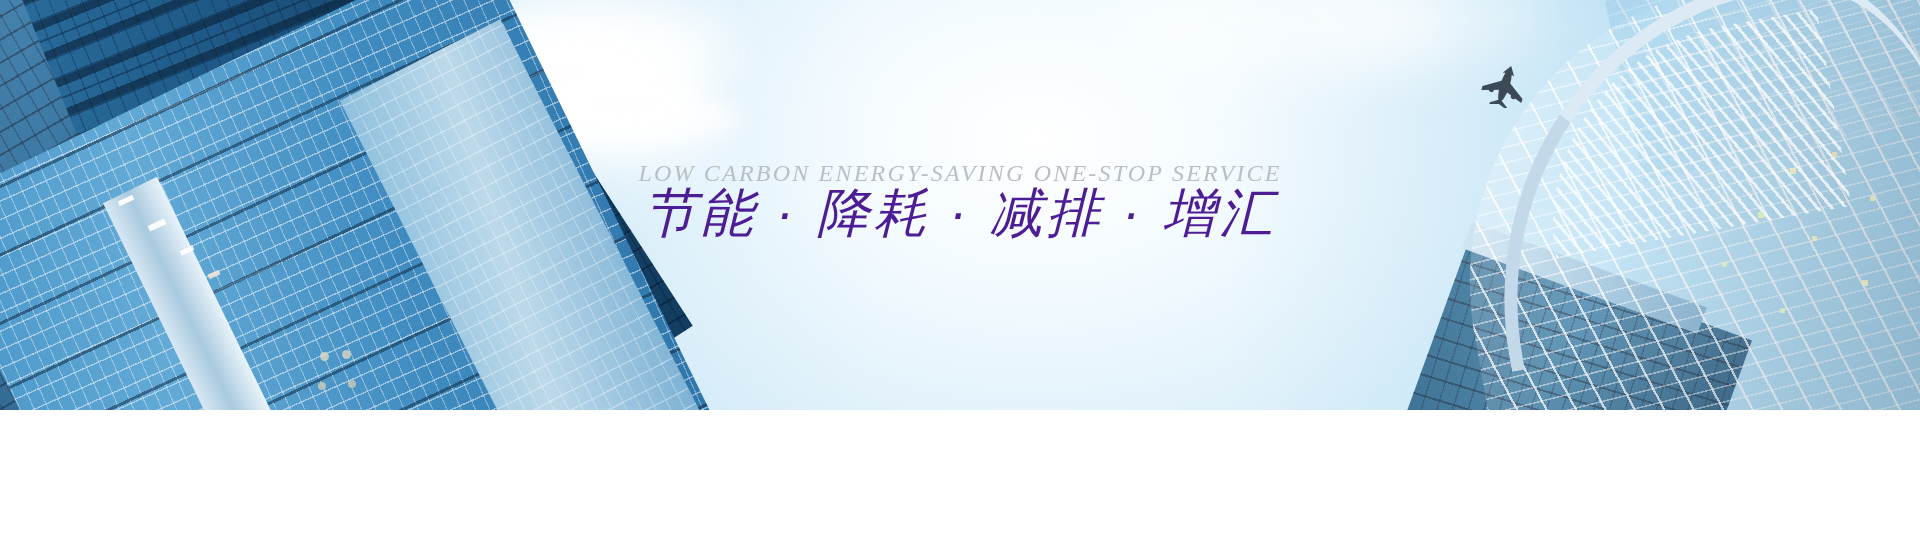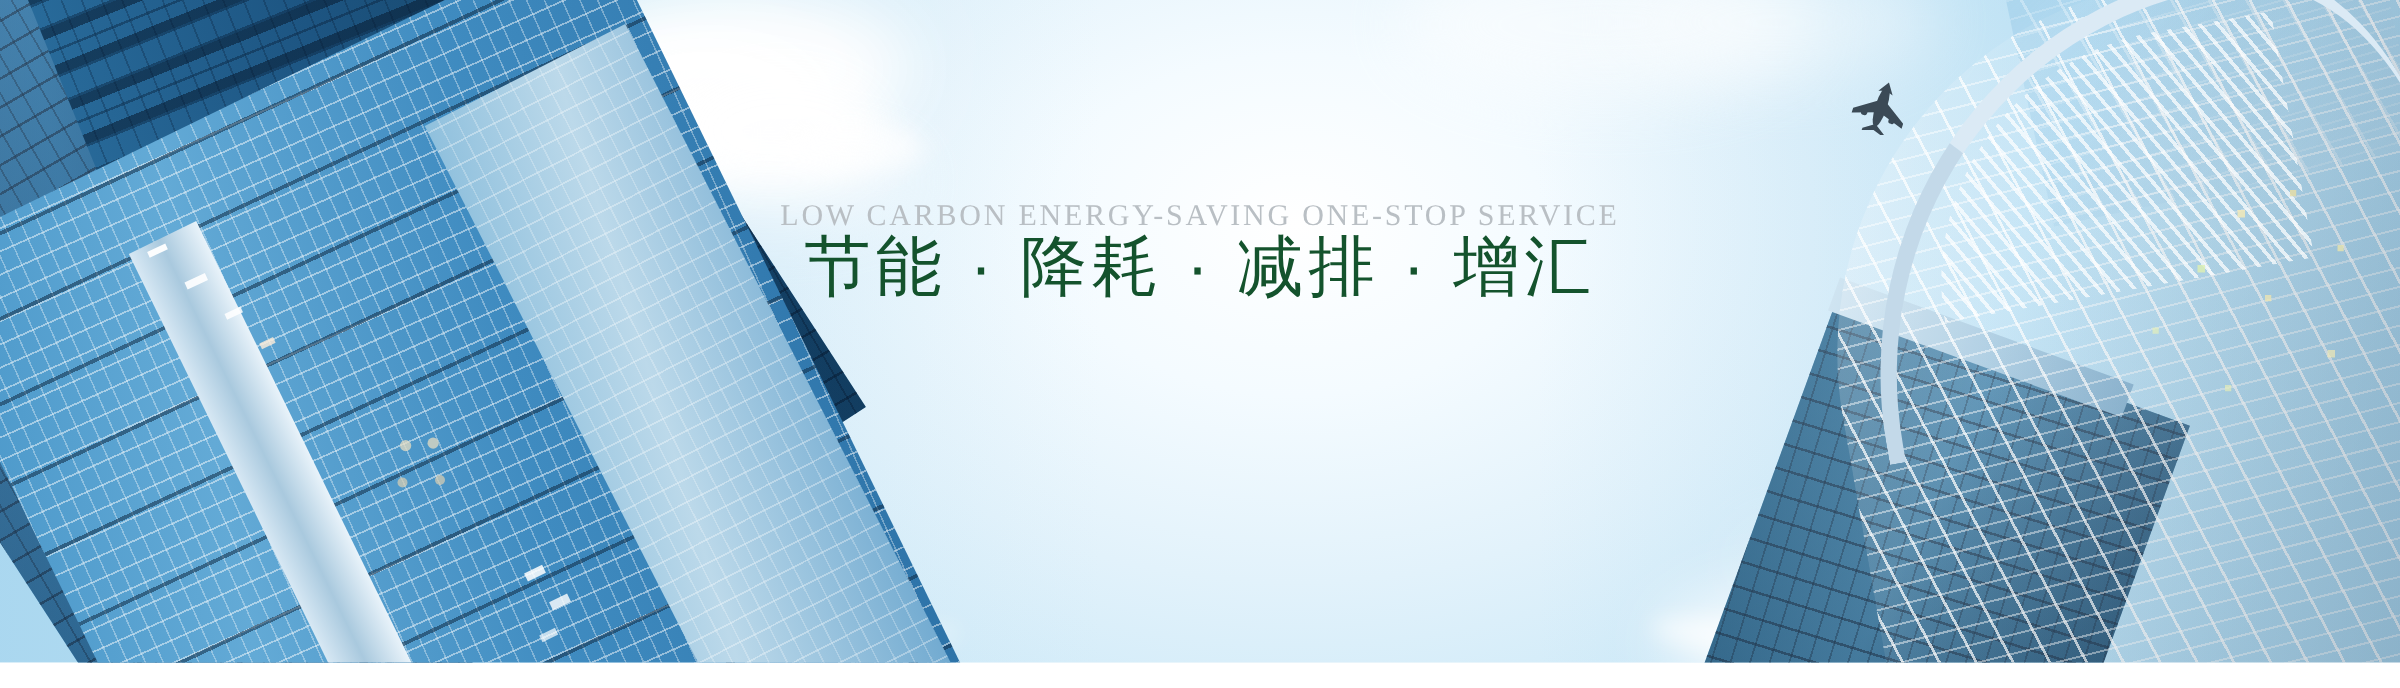--- a/index.html
+++ b/index.html
@@ -3,24 +3,25 @@
 <meta charset="utf-8">
 <style>
   html, body {
     margin: 0;
     padding: 0;
     background: #ffffff;
   }
   #banner {
     position: relative;
     width: 1920px;
-    height: 530px;
+    height: 410px;
     overflow: hidden;
     font-family: "Liberation Sans", sans-serif;
     user-select: none;
+    font-style: italic;
   }
 
   
   .sky-base {
     position: absolute;
     inset: 0;
     background:
       radial-gradient(ellipse 900px 620px at 54% 34%,
         #ffffff 0%, #f4fbff 22%, #e2f2fb 46%, #cfeaf8 68%, #bfe2f4 100%),
       linear-gradient(180deg, #cde9f7 0%, #e9f6fc 30%, #e2f3fb 58%, #bcdff2 100%);
@@ -82,21 +83,21 @@
     font-family: "Liberation Serif", serif;
     font-size: 24px;
     letter-spacing: 2.2px;
     color: #b9bfc4;
     white-space: nowrap;
   }
   #headline-sub {
     top: 178px;
     font-size: 53px;
     letter-spacing: 4px;
-    color: #14532d;
+    color: #4c1d95;
     font-weight: 400;
     white-space: nowrap;
   }
   #headline-main {
     top: 270px;
     font-size: 74px;
     letter-spacing: 3px;
     color: #b08308;
     font-weight: bold;
     white-space: nowrap;

